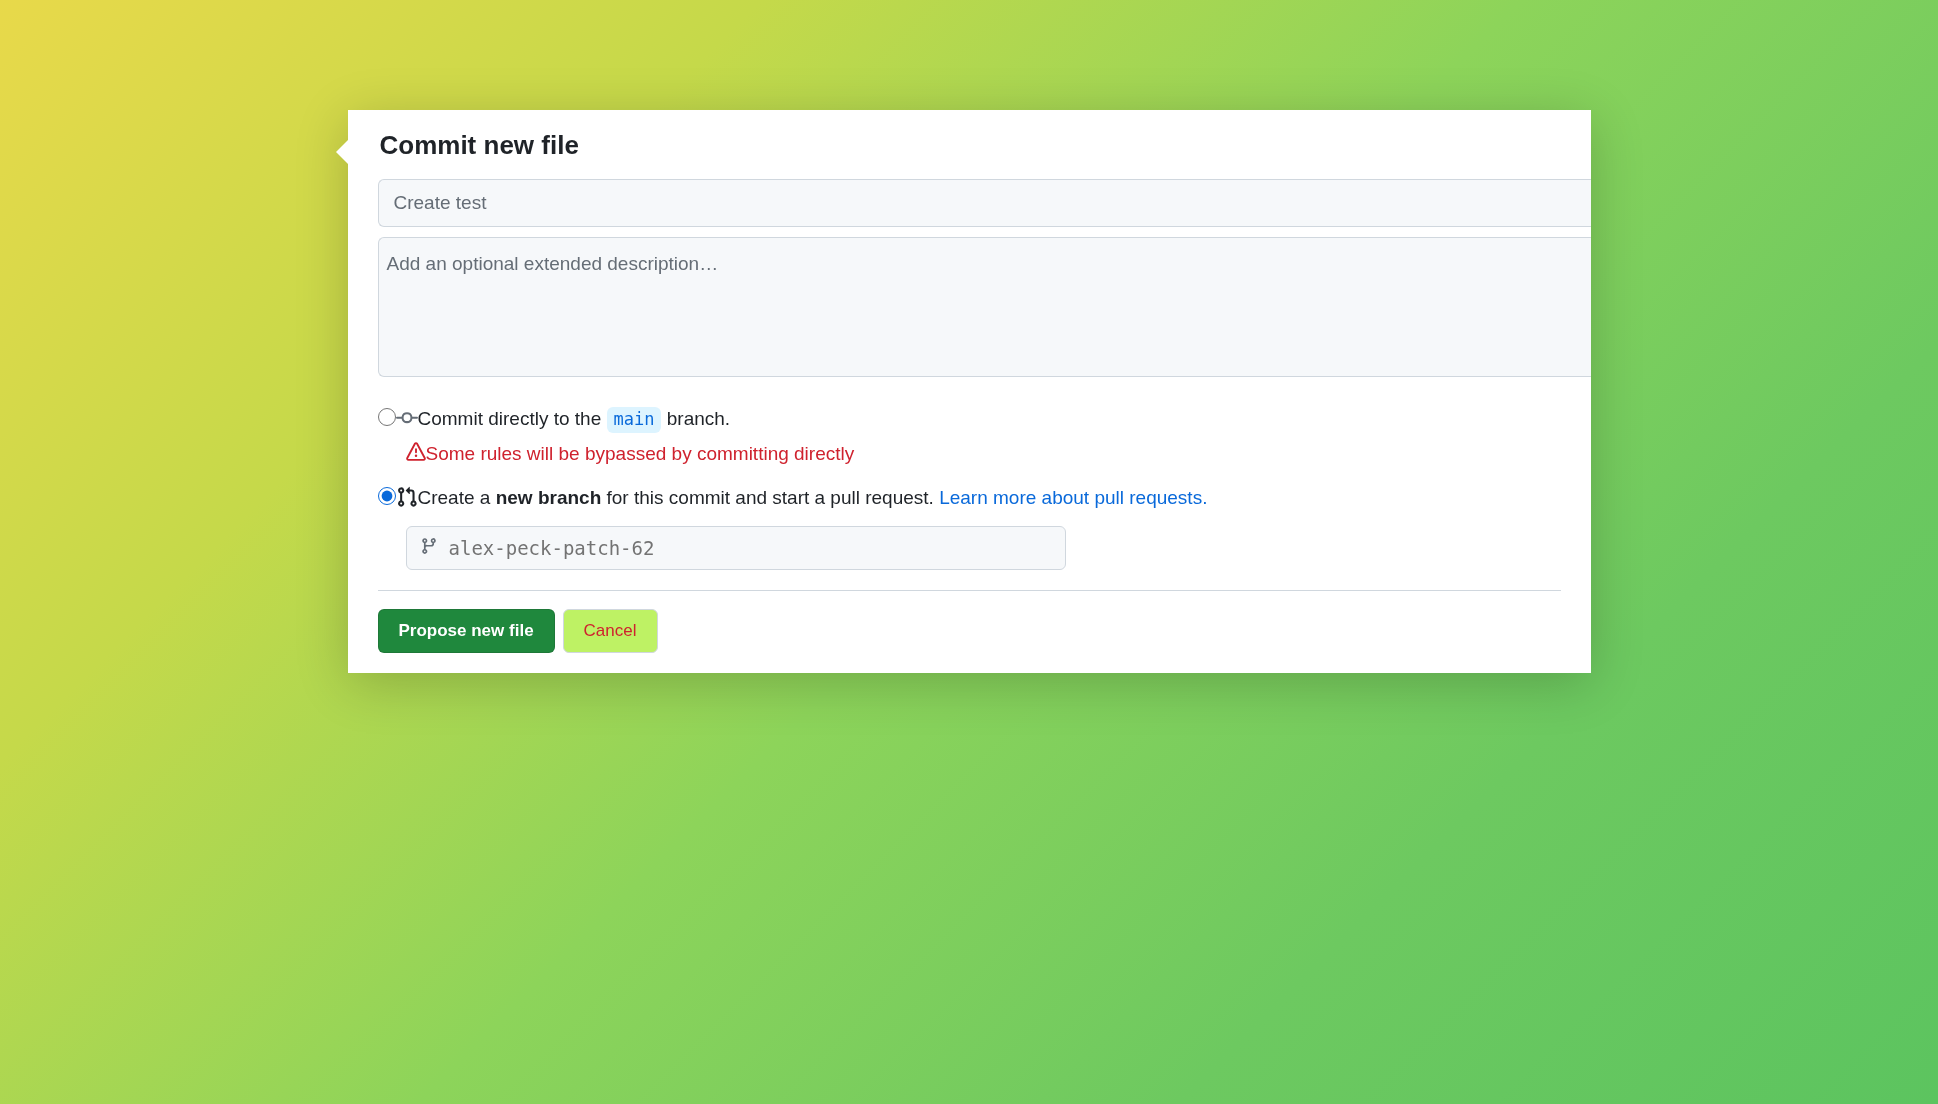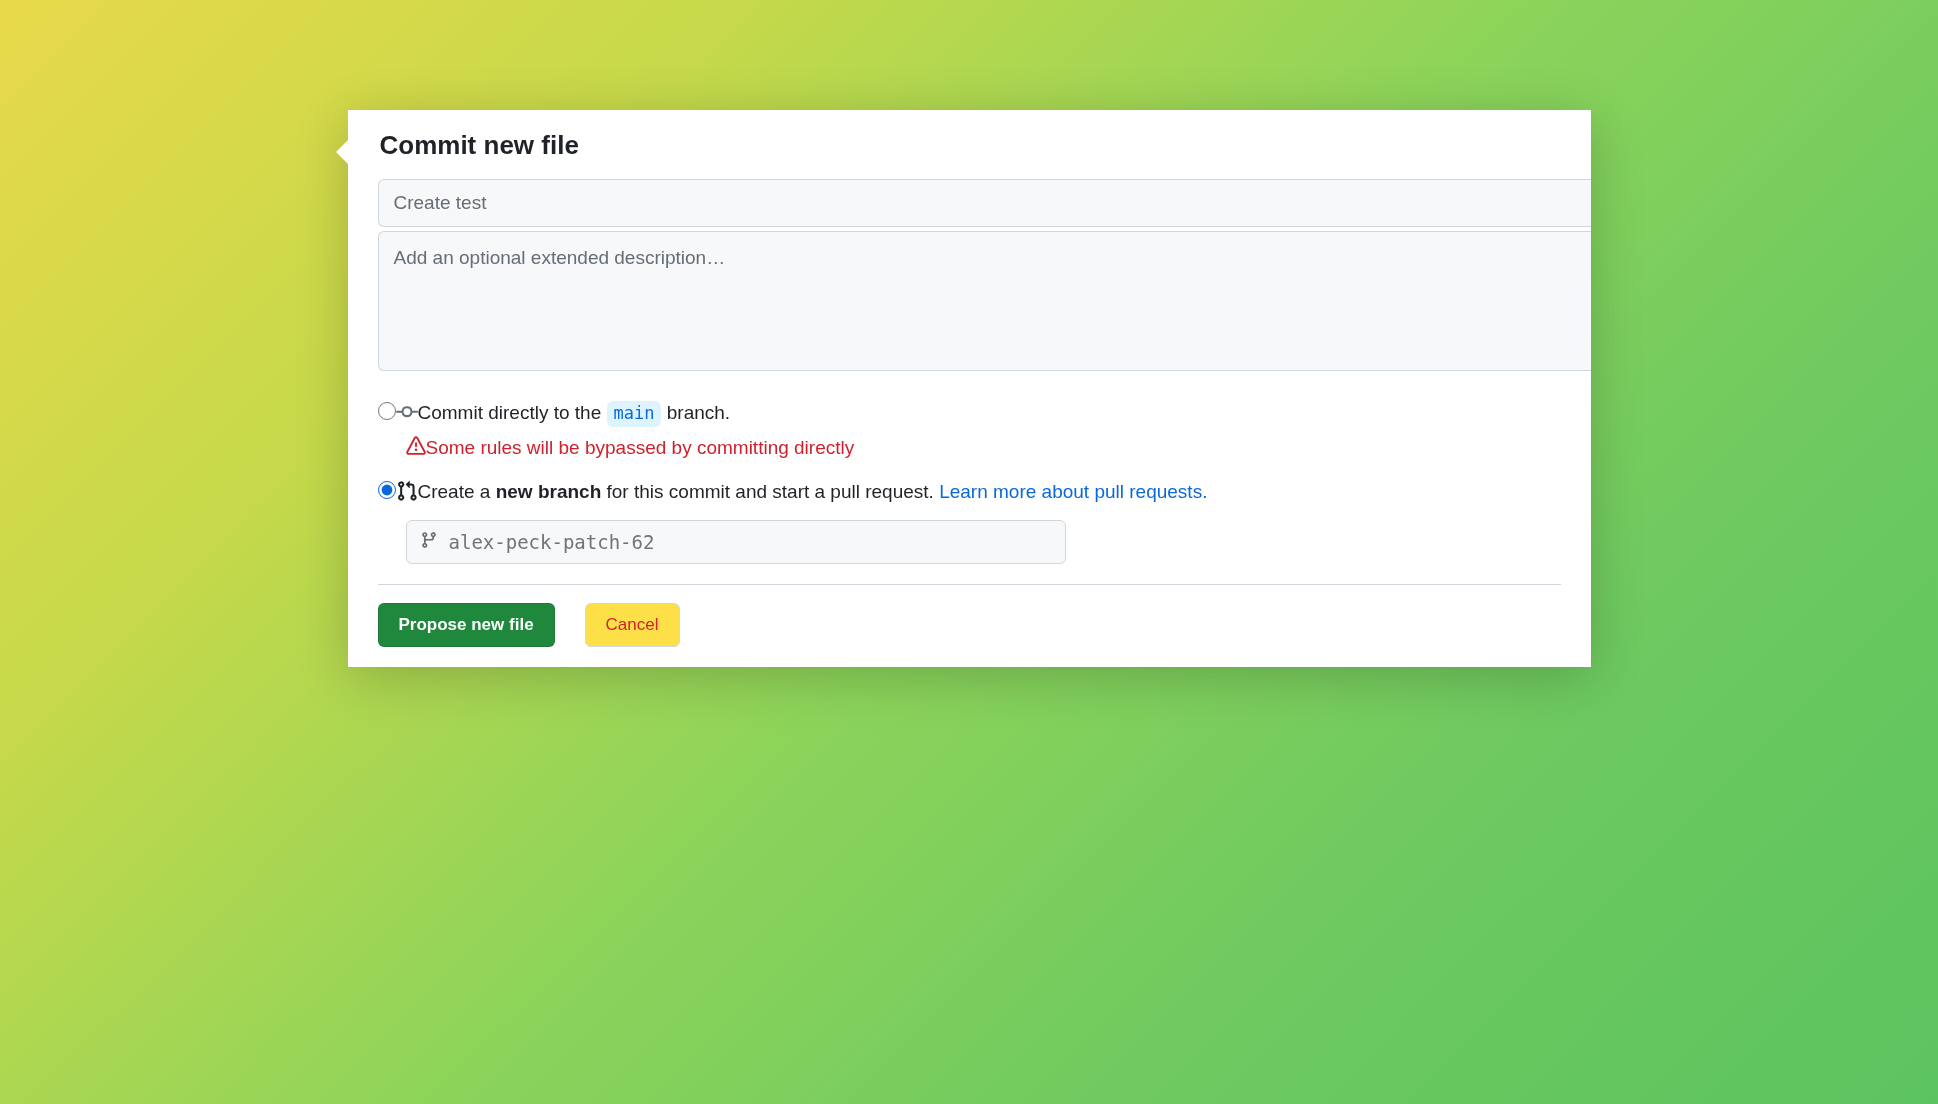--- a/index.html
+++ b/index.html
@@ -60,27 +60,27 @@
     .commit-summary::placeholder {
       color: #656d76;
     }
     .commit-description {
       width: 100%;
       background: #f6f8fa;
       border: 1px solid #d0d7de;
       border-top-left-radius: 6px;
       border-bottom-left-radius: 6px;
       border-right: none;
-      padding: 15px 15px;
+      padding: 15px 8px;
       font-size: 19px;
       color: #656d76;
       outline: none;
       resize: none;
       height: 140px;
-      margin-top: 4px;
+      margin-top: 10px;
       font-family: inherit;
     }
     .commit-description::placeholder {
       color: #656d76;
     }
     .options {
       margin-top: 24px;
     }
     .option-row {
       display: flex;
@@ -154,35 +154,35 @@
       color: #737373;
       outline: none;
     }
     .divider {
       border: none;
       border-top: 1px solid #d0d7de;
       margin: 20px 30px 18px 0;
     }
     .button-row {
       display: flex;
-      gap: 30px;
+      gap: 8px;
       padding-right: 30px;
     }
     .btn-primary {
       background: #1f883d;
       color: #ffffff;
       border: 1px solid rgba(27,31,36,0.15);
       border-radius: 6px;
       padding: 11px 20px;
       font-size: 17px;
       font-weight: 600;
       cursor: pointer;
     }
     .btn-secondary {
-      background: #fde047;
+      background: #bef264;
       color: #cf222e;
       border: 1px solid #d0d7de;
       border-radius: 6px;
       padding: 11px 20px;
       font-size: 17px;
       font-weight: 500;
       cursor: pointer;
     }
     .create-branch-row .option-text b {
       font-weight: 600;

